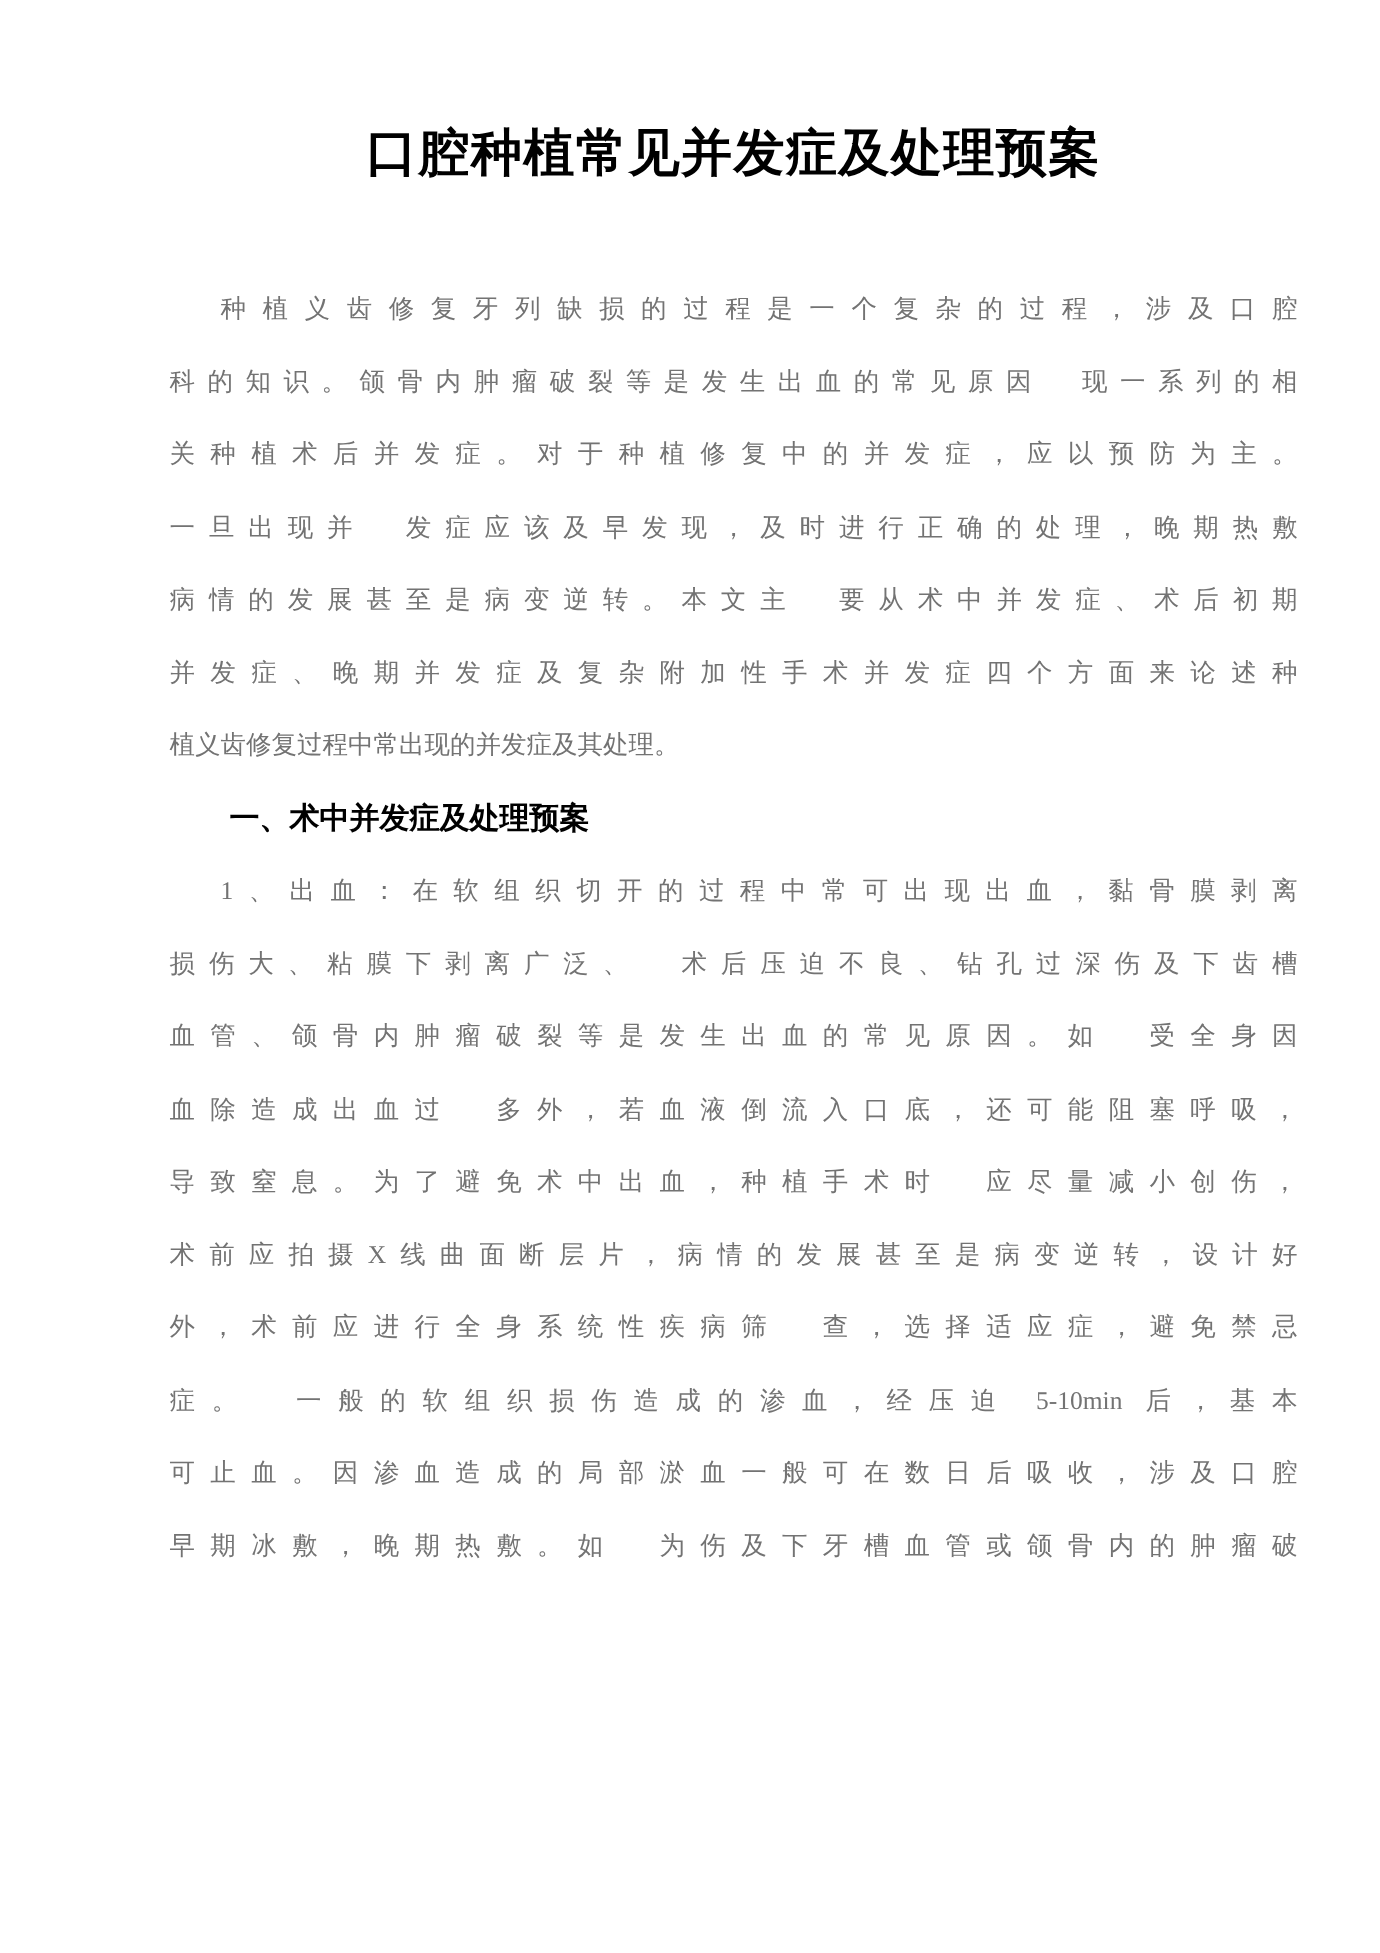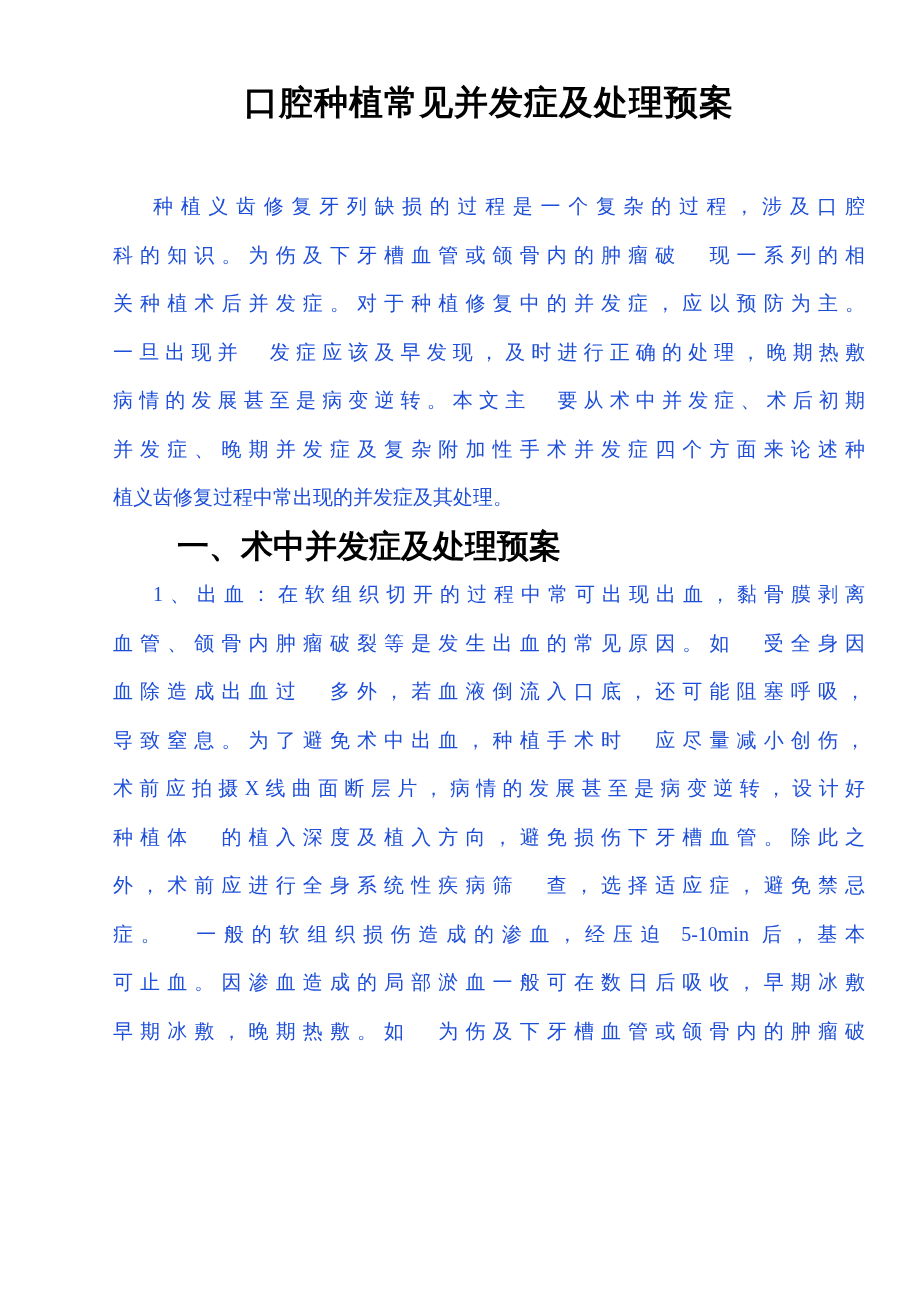--- a/index.html
+++ b/index.html
@@ -25,68 +25,68 @@
     font-weight: bold;
     line-height: 48px;
     text-align: center;
     letter-spacing: 1px;
     color: #000000;
   }
   .doc-body {
     margin: 0;
   }
   .line {
-    font-size: 20px;
+    font-size: 17px;
     line-height: 48.5px;
     text-align: justify;
     text-align-last: justify;
-    color: #1d4ed8;
+    color: #737373;
     font-family: Liberation Serif, serif;
   }
   .line.indent {
     text-indent: 2em;
   }
   .line.para-end {
     text-align: center;
     text-align-last: left;
   }
   .heading {
     font-family: "Liberation Sans", "DejaVu Sans", sans-serif;
-    font-size: 32px;
+    font-size: 20px;
     font-weight: bold;
     line-height: 48.5px;
     text-indent: 2em;
     text-align: left;
     color: #000000;
   }
 </style>
 </head>
 <body>
 
 <div class="page">
 
   <h1 class="doc-title">口腔种植常见并发症及处理预案</h1>
 
   <div class="doc-body">
 
     <div class="line indent">种植义齿修复牙列缺损的过程是一个复杂的过程，涉及口腔</div>
-    <div class="line">科的知识。为伤及下牙槽血管或颌骨内的肿瘤破　现一系列的相</div>
+    <div class="line">科的知识。颌骨内肿瘤破裂等是发生出血的常见原因　现一系列的相</div>
     <div class="line">关种植术后并发症。对于种植修复中的并发症，应以预防为主。</div>
     <div class="line">一旦出现并　发症应该及早发现，及时进行正确的处理，晚期热敷</div>
     <div class="line">病情的发展甚至是病变逆转。本文主　要从术中并发症、术后初期</div>
     <div class="line">并发症、晚期并发症及复杂附加性手术并发症四个方面来论述种</div>
     <div class="line para-end">植义齿修复过程中常出现的并发症及其处理。</div>
 
     <div class="heading">一、术中并发症及处理预案</div>
 
     <div class="line indent">1、出血：在软组织切开的过程中常可出现出血，黏骨膜剥离</div>
+    <div class="line">损伤大、粘膜下剥离广泛、　术后压迫不良、钻孔过深伤及下齿槽</div>
     <div class="line">血管、颌骨内肿瘤破裂等是发生出血的常见原因。如　受全身因</div>
     <div class="line">血除造成出血过　多外，若血液倒流入口底，还可能阻塞呼吸，</div>
     <div class="line">导致窒息。为了避免术中出血，种植手术时　应尽量减小创伤，</div>
     <div class="line">术前应拍摄X线曲面断层片，病情的发展甚至是病变逆转，设计好</div>
-    <div class="line">种植体　的植入深度及植入方向，避免损伤下牙槽血管。除此之</div>
     <div class="line">外，术前应进行全身系统性疾病筛　查，选择适应症，避免禁忌</div>
     <div class="line">症。　一般的软组织损伤造成的渗血，经压迫 5-10min 后，基本</div>
-    <div class="line">可止血。因渗血造成的局部淤血一般可在数日后吸收，早期冰敷</div>
+    <div class="line">可止血。因渗血造成的局部淤血一般可在数日后吸收，涉及口腔</div>
     <div class="line">早期冰敷，晚期热敷。如　为伤及下牙槽血管或颌骨内的肿瘤破</div>
 
   </div>
 </div>
 
 </body></html>

